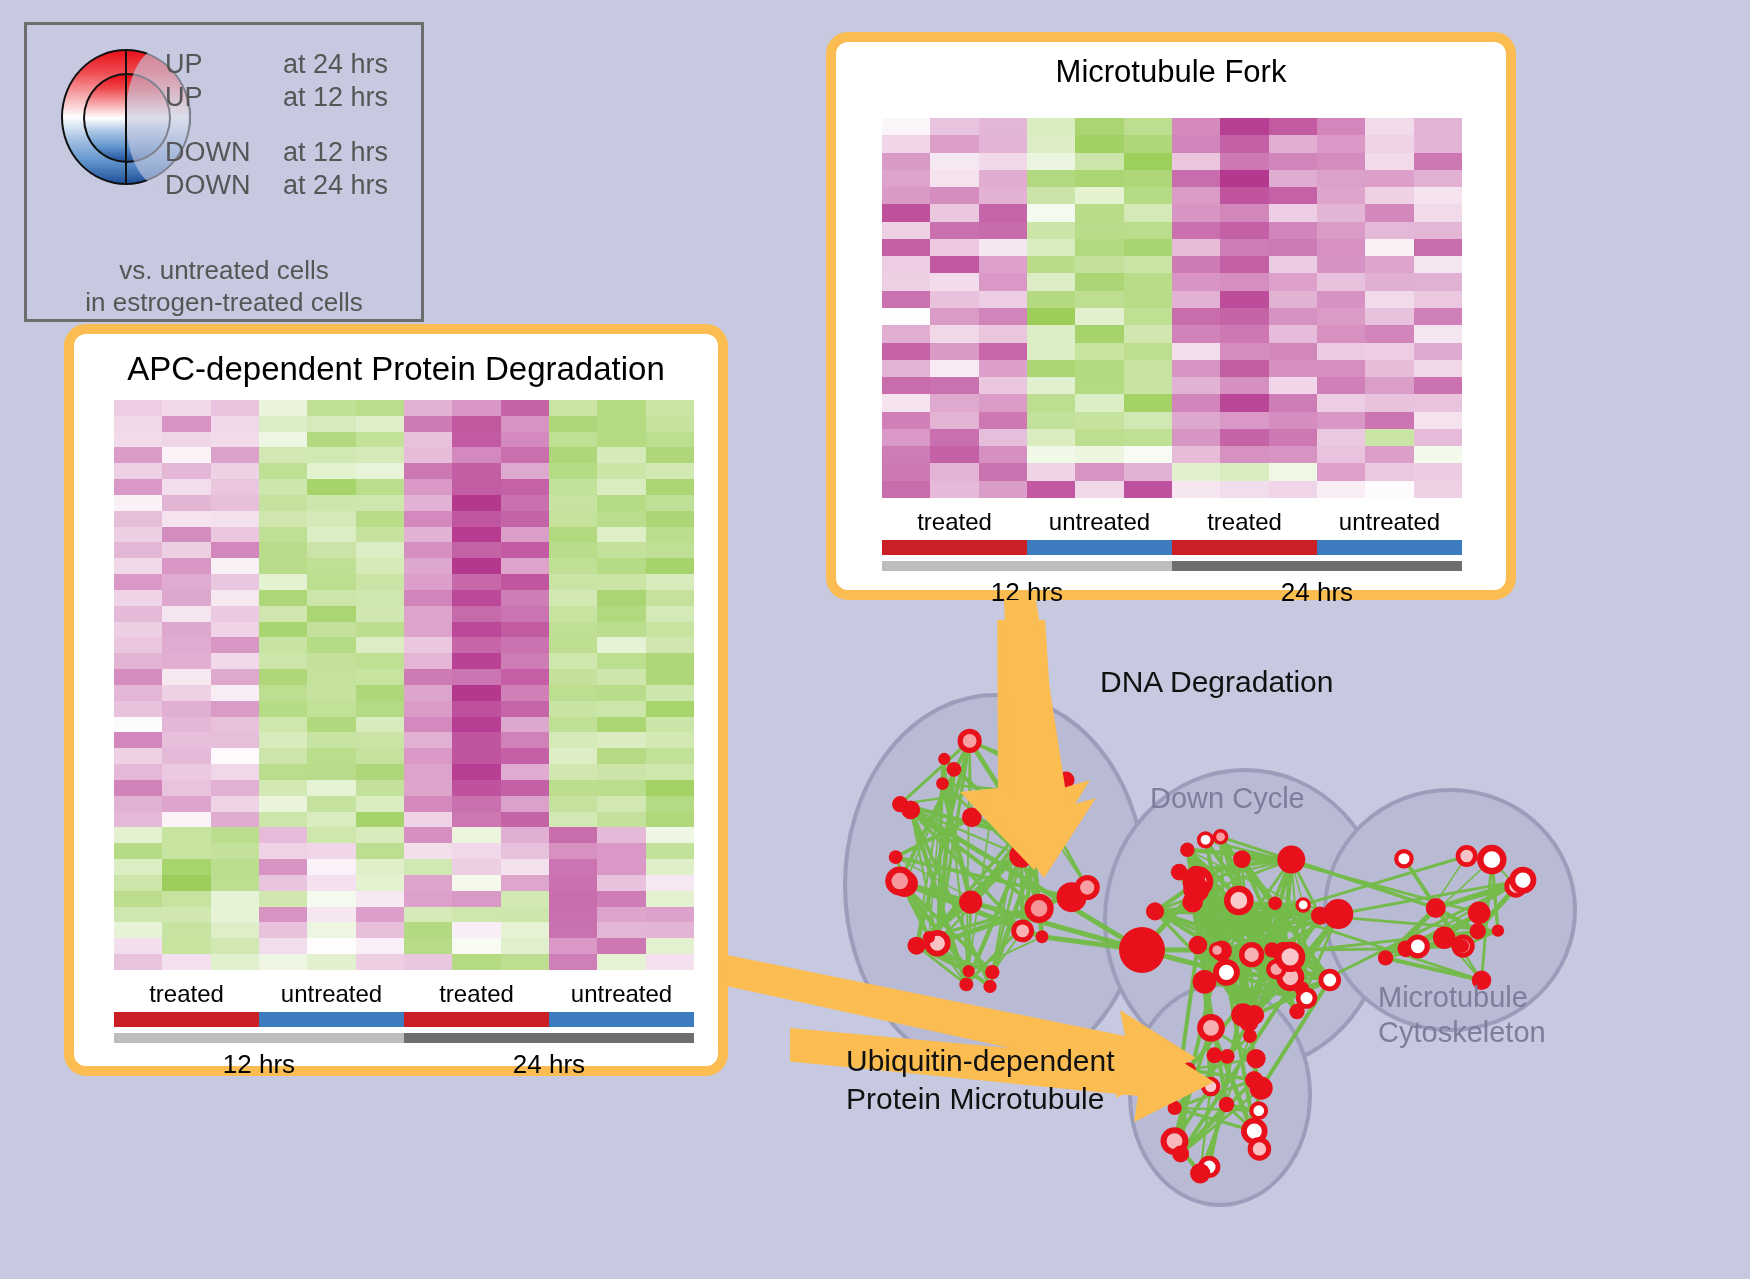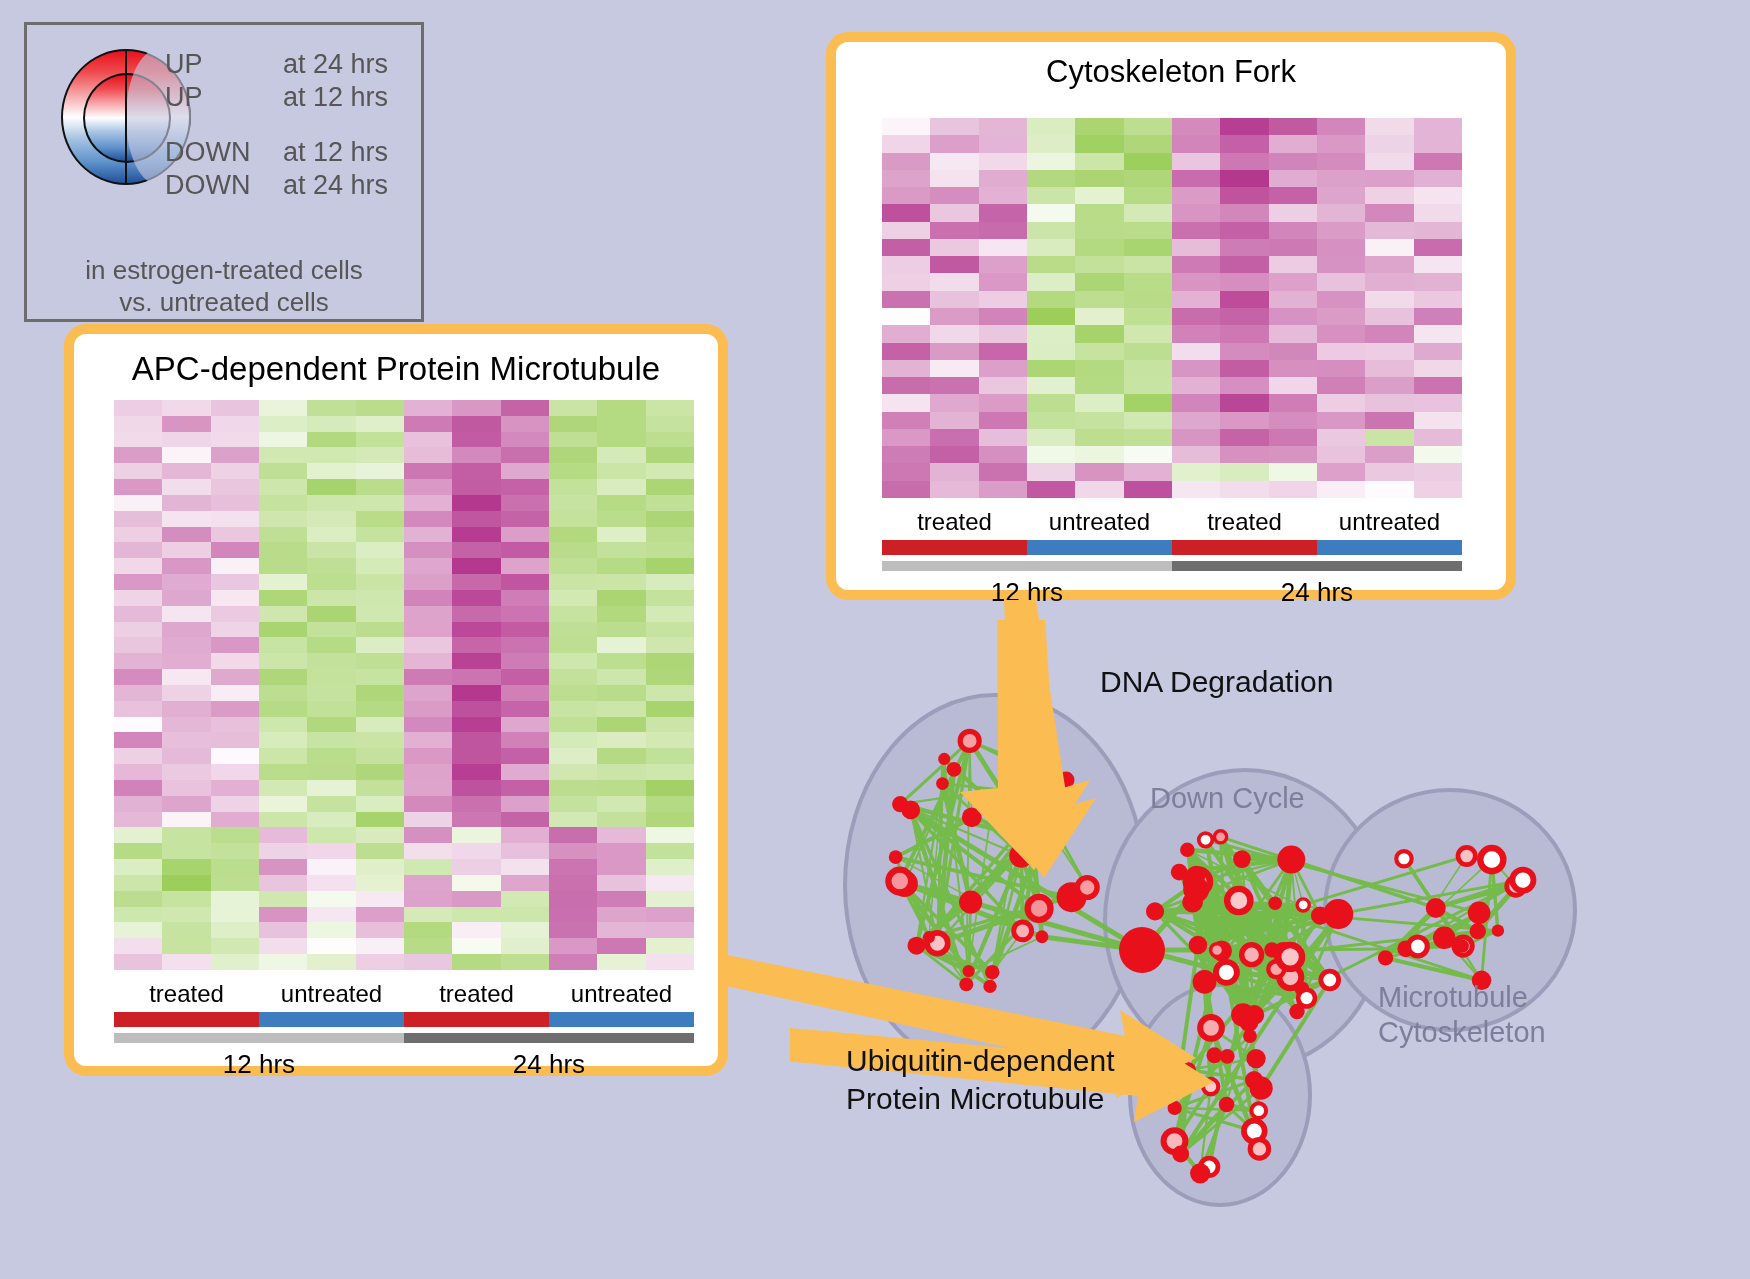--- a/index.html
+++ b/index.html
@@ -109,28 +109,28 @@
       <div class="wrow gap">
         <span class="k">DOWN</span>
         <span class="v">at 12 hrs</span>
       </div>
       <div class="wrow">
         <span class="k">DOWN</span>
         <span class="v">at 24 hrs</span>
       </div>
     </div>
     <div class="wheel-foot">
+      <div>vs. untreated cells</div>
       <div>in estrogen-treated cells</div>
-      <div>vs. untreated cells</div>
     </div>
   </div>
 
 
   <div class="panel" id="panel-replication">
-    <div class="panel-title">Cytoskeleton Fork</div>
+    <div class="panel-title">Microtubule Fork</div>
     <div class="hm" id="hm-replication" style="grid-template-columns: repeat(12, 1fr); grid-template-rows: repeat(22, 1fr);">
         <i style="background: rgb(251, 245, 250);"></i>
         <i style="background: rgb(233, 196, 222);"></i>
         <i style="background: rgb(228, 182, 214);"></i>
         <i style="background: rgb(218, 237, 193);"></i>
         <i style="background: rgb(170, 213, 113);"></i>
         <i style="background: rgb(189, 222, 145);"></i>
         <i style="background: rgb(212, 138, 189);"></i>
         <i style="background: rgb(183, 63, 147);"></i>
         <i style="background: rgb(194, 90, 162);"></i>
@@ -408,21 +408,21 @@
         <i class="t-24"></i>
       </div>
       <div class="time-labels">
         <span>12 hrs</span>
         <span>24 hrs</span>
       </div>
     </div>
   </div>
 
   <div class="panel" id="panel-apc">
-    <div class="panel-title">APC-dependent Protein Microtubule</div>
+    <div class="panel-title">APC-dependent Protein Degradation</div>
     <div class="hm" id="hm-apc" style="grid-template-columns: repeat(12, 1fr); grid-template-rows: repeat(36, 1fr);">
         <i style="background: rgb(236, 205, 227);"></i>
         <i style="background: rgb(241, 217, 233);"></i>
         <i style="background: rgb(233, 196, 222);"></i>
         <i style="background: rgb(233, 244, 218);"></i>
         <i style="background: rgb(193, 224, 151);"></i>
         <i style="background: rgb(186, 221, 139);"></i>
         <i style="background: rgb(226, 177, 211);"></i>
         <i style="background: rgb(216, 151, 197);"></i>
         <i style="background: rgb(197, 99, 167);"></i>

